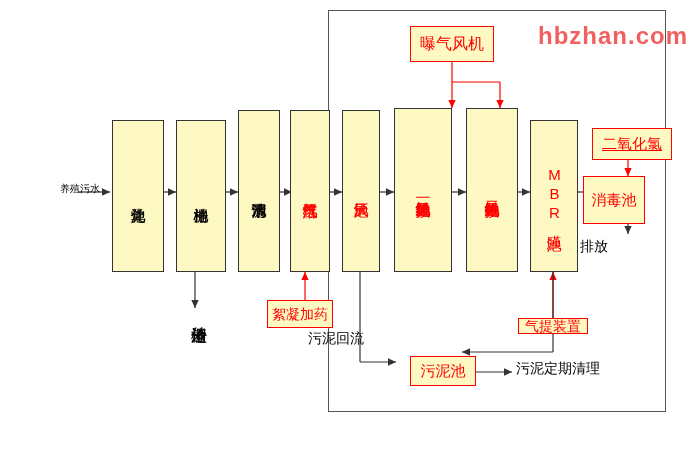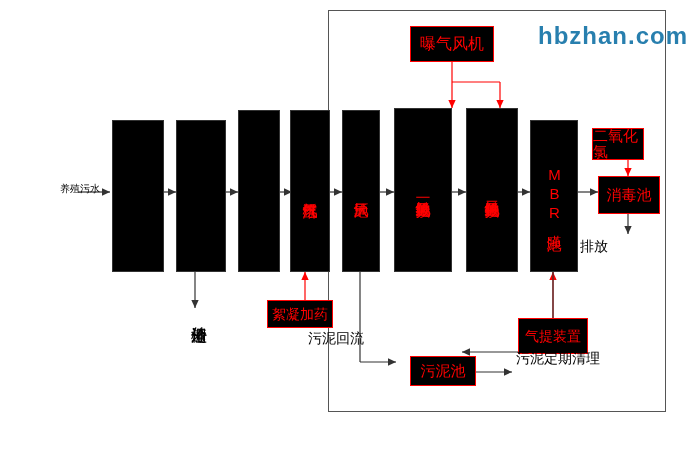--- a/index.html
+++ b/index.html
@@ -13,23 +13,23 @@
   #stage{position:relative;width:700px;height:450px;}
 
   
   .node{
     position:absolute;
     box-sizing:border-box;
     border:1px solid #333;
     display:flex;
     align-items:center;
     justify-content:center;
-    text-align:left;
+    text-align:center;
     line-height:1.06;
-    background:#000000;
+    background:#fef9c3;
     color:#000;
     font-size:15px;
     letter-spacing:0px;
   }
   .vtext{
     writing-mode:vertical-rl;
     text-orientation:upright;
     white-space:nowrap;
   }
   .red{color:#ff0000;}
@@ -54,21 +54,21 @@
     background:transparent;
   }
   svg.wires{
     position:absolute;left:0;top:0;width:700px;height:450px;
     pointer-events:none;
   }
   .wm{
     position:absolute;
     right:12px;top:22px;
     font-size:24px;
-    color:#0369a1;
+    color:#ef4444;
     font-weight:bold;
     letter-spacing:1px;
     opacity:.85;
   }
 </style>
 </head>
 <body>
 
 <div id="stage">
 
@@ -147,45 +147,45 @@
   </div>
 
   <div class="node red" style="left:466px;top:108px;width:52px;height:164px;">
     <span class="vtext">二级接触氧化池</span>
   </div>
 
   <div class="node red" style="left:530px;top:120px;width:48px;height:152px;">
     <span class="vtext" style="letter-spacing:2px;">MBR膜池</span>
   </div>
 
-  <div class="node redbox" style="left:598px;top:176px;width:62px;height:38px;font-size:15px;">
+  <div class="node redbox" style="left:583px;top:176px;width:62px;height:48px;font-size:15px;">
     <span>消毒池</span>
   </div>
 
   <div class="node redbox" style="left:396px;top:356px;width:66px;height:30px;font-size:15px;margin-left:14px;">
     <span>污泥池</span>
   </div>
 
   <div class="node redbox" style="left:410px;top:26px;width:84px;height:36px;font-size:16px;">
     <span>曝气风机</span>
   </div>
 
-  <div class="node redbox" style="left:592px;top:128px;width:52px;height:32px;font-size:15px;">
+  <div class="node redbox" style="left:592px;top:128px;width:80px;height:32px;font-size:15px;text-decoration:underline;">
     <span>二氧化氯</span>
   </div>
 
   <div class="node redbox" style="left:267px;top:300px;width:66px;height:28px;font-size:14px;">
     <span>絮凝加药</span>
   </div>
 
-  <div class="node redbox" style="left:518px;top:318px;width:70px;height:36px;font-size:14px;">
+  <div class="node redbox" style="left:518px;top:318px;width:70px;height:16px;font-size:14px;">
     <span>气提装置</span>
   </div>
 
   <div class="label vert" style="left:188px;top:314px;font-size:16px;">栅渣外运</div>
 
   <div class="label" style="left:308px;top:330px;font-size:14px;text-align:right;">污泥回流</div>
 
-  <div class="label" style="left:516px;top:350px;font-size:14px;">污泥定期清理</div>
+  <div class="label" style="left:516px;top:360px;font-size:14px;">污泥定期清理</div>
 
   <div class="label" style="left:580px;top:238px;font-size:14px;">排放</div>
 
 </div>
 
 </body></html>

